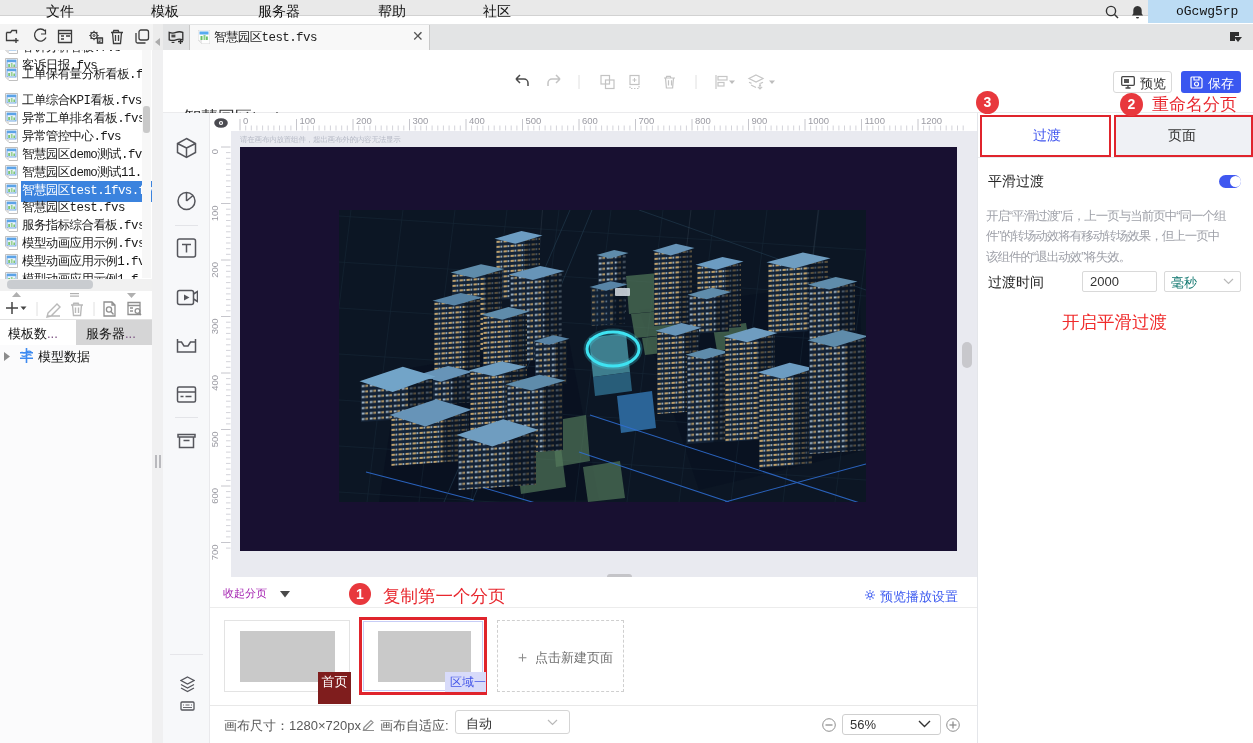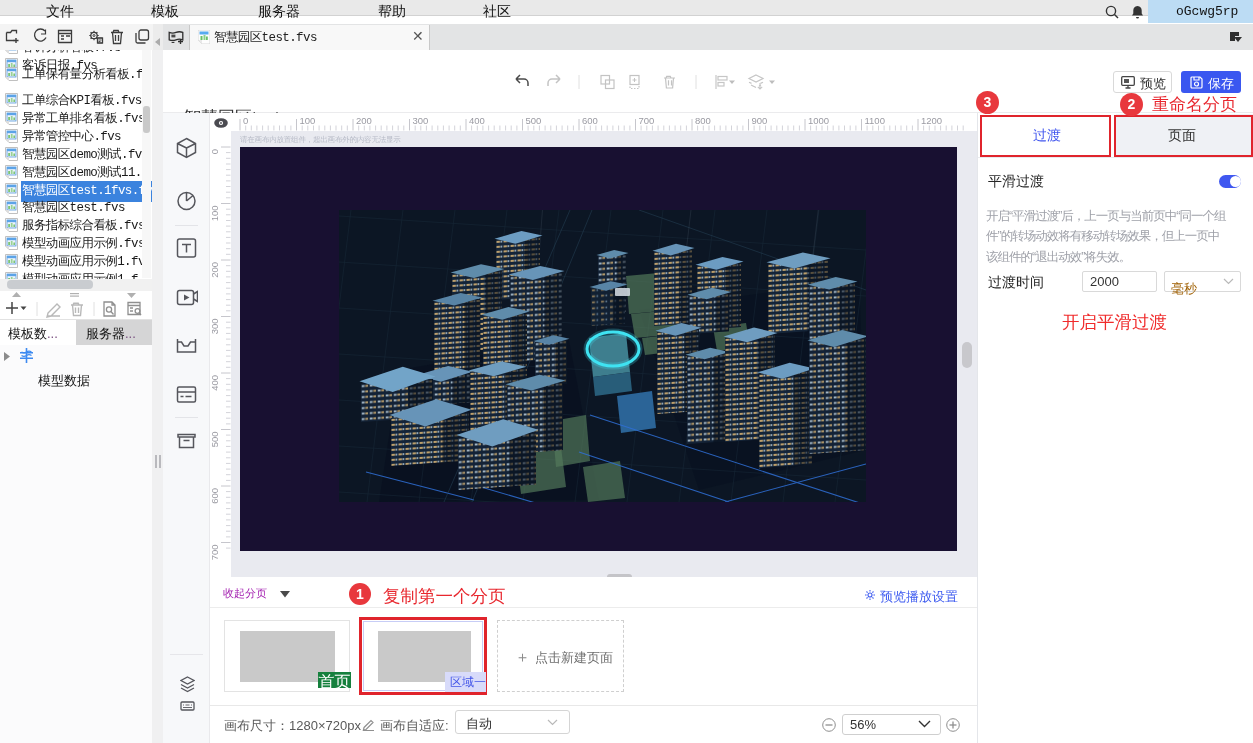--- a/index.html
+++ b/index.html
@@ -282,21 +282,21 @@
         <polygon points="0,0 6,4.5 0,9" fill="#8c8c8c"></polygon>
       </svg>
 <svg class="abs" style="left:20px;top:3px;" width="13" height="15" viewBox="0 0 13 15">
         <g stroke="#3d8af0" stroke-width="1.6" fill="none">
           <line x1="6.5" y1="0" x2="6.5" y2="15"></line>
           <path d="M1.5 4 q2.5 1.6 5 0 q2.5 -1.6 5 0 M1.5 7.5 q2.5 1.6 5 0 q2.5 -1.6 5 0" stroke-width="1.3"></path>
         </g>
         <rect x="0" y="4" width="13" height="1.5" fill="#3d8af0"></rect>
         <rect x="0" y="9.5" width="13" height="1.5" fill="#3d8af0"></rect>
       </svg>
-<span class="abs" style="left:38px;top:3px;font-size:13px;color:#111;margin-top:24px;">模型数据</span>
+<span class="abs" style="left:38px;top:3px;font-size:13px;color:#111;">模型数据</span>
 </div>
 </div>
 <div class="abs" style="left:152px;top:50px;width:11px;height:693px;background:#f0f0f1;"></div>
 <svg class="abs" style="left:154.5px;top:455px;" width="6" height="13" viewBox="0 0 6 13">
     <rect x="0" y="0" width="2" height="13" fill="#b9b9bd"></rect>
     <rect x="4" y="0" width="2" height="13" fill="#b9b9bd"></rect>
   </svg>
 <div class="abs" style="left:163px;top:50px;width:1090px;height:63px;background:#fff;border-bottom:1px solid #ebebed;">
 <span class="abs" style="left:21px;top:20px;font-size:17px;color:#333;margin-top:36px;">智慧园区test</span>
 <svg class="abs" style="left:350px;top:24px;" width="270" height="16" viewBox="0 0 270 16">
@@ -814,21 +814,21 @@
 <span class="abs" style="left:173px;top:7px;font-size:17.5px;color:#e8272e;">复制第一个分页</span>
 <svg class="abs" style="left:654px;top:12px;" width="12" height="12" viewBox="0 0 12 12">
       <g fill="none" stroke="#3f5cf0" stroke-width="1.1">
         <circle cx="6" cy="6" r="2"></circle>
         <path d="M6 1 v1.6 M6 9.4 v1.6 M1 6 h1.6 M9.4 6 h1.6 M2.5 2.5 l1.1 1.1 M8.4 8.4 l1.1 1.1 M9.5 2.5 l-1.1 1.1 M3.6 8.4 l-1.1 1.1"></path>
       </g>
     </svg>
 <span class="abs" style="left:670px;top:11px;font-size:13px;color:#3f5cf0;">预览播放设置</span>
 <div class="abs" style="left:14px;top:43px;width:126px;height:72px;background:#fff;border:1px solid #e3e3e3;"></div>
 <div class="abs" style="left:30px;top:54px;width:95px;height:51px;background:#c9c9c9;"></div>
-<div class="abs" style="left:108px;top:95px;width:33px;height:16px;background:#15803d;color:#fff;font-size:16px;text-align:center;line-height:20px;">首页</div>
+<div class="abs" style="left:108px;top:95px;width:33px;height:32px;background:#7f1d1d;color:#fff;font-size:13px;text-align:center;line-height:20px;">首页</div>
 <div class="abs" style="left:149px;top:40px;width:128px;height:78px;border:3px solid #e0242c;background:#fff;"></div>
 <div class="abs" style="left:153px;top:44px;width:120px;height:70px;border:1px solid #c7cdf6;"></div>
 <div class="abs" style="left:168px;top:54px;width:93px;height:51px;background:#c9c9c9;"></div>
 <div class="abs" style="left:235px;top:95px;width:41px;height:20px;background:#d8dbfa;color:#4356e8;font-size:12px;text-align:right;line-height:20px;">区域一</div>
 <div class="abs" style="left:287px;top:43px;width:127px;height:72px;border:1px dashed #cfcfcf;"></div>
 <span class="abs" style="left:305px;top:71px;font-size:15px;color:#8a8a8a;">＋</span>
 <span class="abs" style="left:325px;top:72px;font-size:13px;color:#6e6e6e;">点击新建页面</span>
 </div>
 <div class="abs" style="left:210px;top:705px;width:767px;height:38px;background:#fff;border-top:1px solid #e8e8e8;">
 <span class="abs" style="left:14px;top:11px;font-size:13px;color:#595959;">画布尺寸：1280×720px</span>
@@ -868,20 +868,20 @@
 <div class="abs" style="left:2px;top:1.5px;width:131px;height:42px;border:2px solid #e0242c;"></div>
 <div class="abs" style="left:136px;top:1.5px;width:139px;height:42px;border:2px solid #e0242c;"></div>
 <span class="abs" style="left:10px;top:60px;font-size:14px;color:#262626;">平滑过渡</span>
 <div class="abs" style="left:241px;top:62px;width:22px;height:13px;border-radius:7px;background:#4058f0;"></div>
 <div class="abs" style="left:252px;top:63px;width:11px;height:11px;border-radius:50%;background:#fff;"></div>
 <div class="abs" style="left:8px;top:93px;font-size:12.5px;letter-spacing:-1.0px;line-height:20.3px;color:#9ea0a8;white-space:nowrap;">开启“平滑过渡”后，上一页与当前页中“同一个组<br>件”的转场动效将有移动转场效果，但上一页中<br>该组件的“退出动效”将失效。</div>
 <span class="abs" style="left:10px;top:161px;font-size:14px;color:#262626;">过渡时间</span>
 <div class="abs" style="left:104px;top:158px;width:75px;height:21px;border:1px solid #d9d9d9;border-radius:2px;"></div>
 <span class="abs" style="left:112px;top:161px;font-size:13px;color:#333;">2000</span>
 <div class="abs" style="left:186px;top:158px;width:77px;height:21px;border:1px solid #d9d9d9;border-radius:2px;"></div>
-<span class="abs" style="left:193px;top:161px;font-size:13px;color:#a16207;margin-top:6px;">毫秒</span>
+<span class="abs" style="left:193px;top:161px;font-size:13px;color:#0f766e;">毫秒</span>
 <svg class="abs" style="left:245px;top:165px;" width="11" height="7" viewBox="0 0 11 7">
       <path d="M1 1 l4.5 4.5 L10 1" fill="none" stroke="#b9b9b9" stroke-width="1.2"></path>
     </svg>
 <span class="abs" style="left:84px;top:197px;font-size:17.5px;color:#f02b2b;">开启平滑过渡</span>
 </div>
 <div class="abs" style="left:976px;top:91px;width:23px;height:23px;border-radius:50%;background:#e8383d;color:#fff;font-size:14px;font-weight:bold;text-align:center;line-height:23px;">3</div>
 <div class="abs" style="left:1120px;top:93px;width:23px;height:23px;border-radius:50%;background:#e8383d;color:#fff;font-size:14px;font-weight:bold;text-align:center;line-height:23px;">2</div>
 <span class="abs" style="left:1152px;top:93px;font-size:17px;color:#e8272e;">重命名分页</span>
 </body></html>

